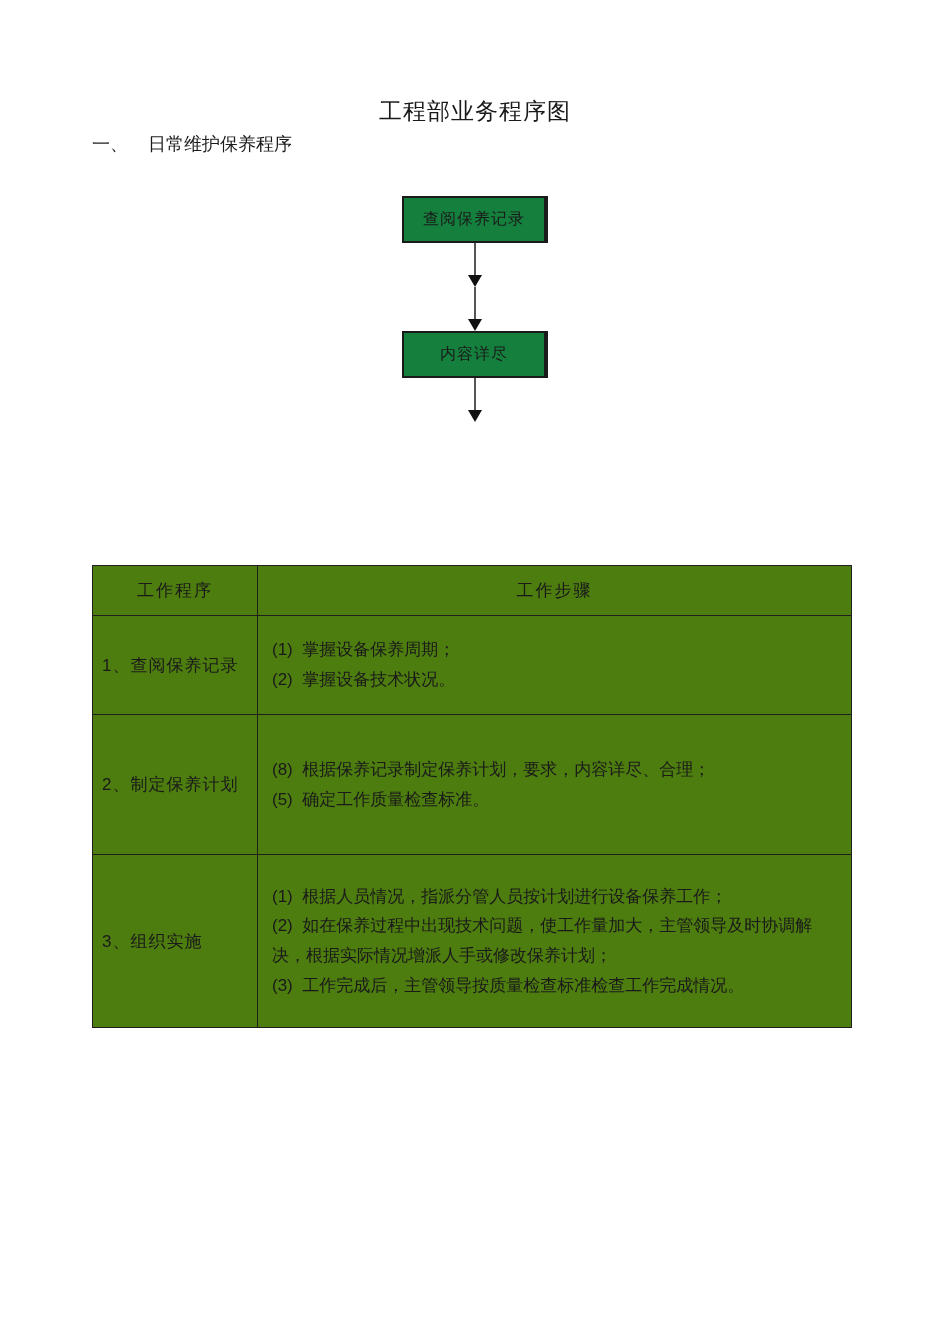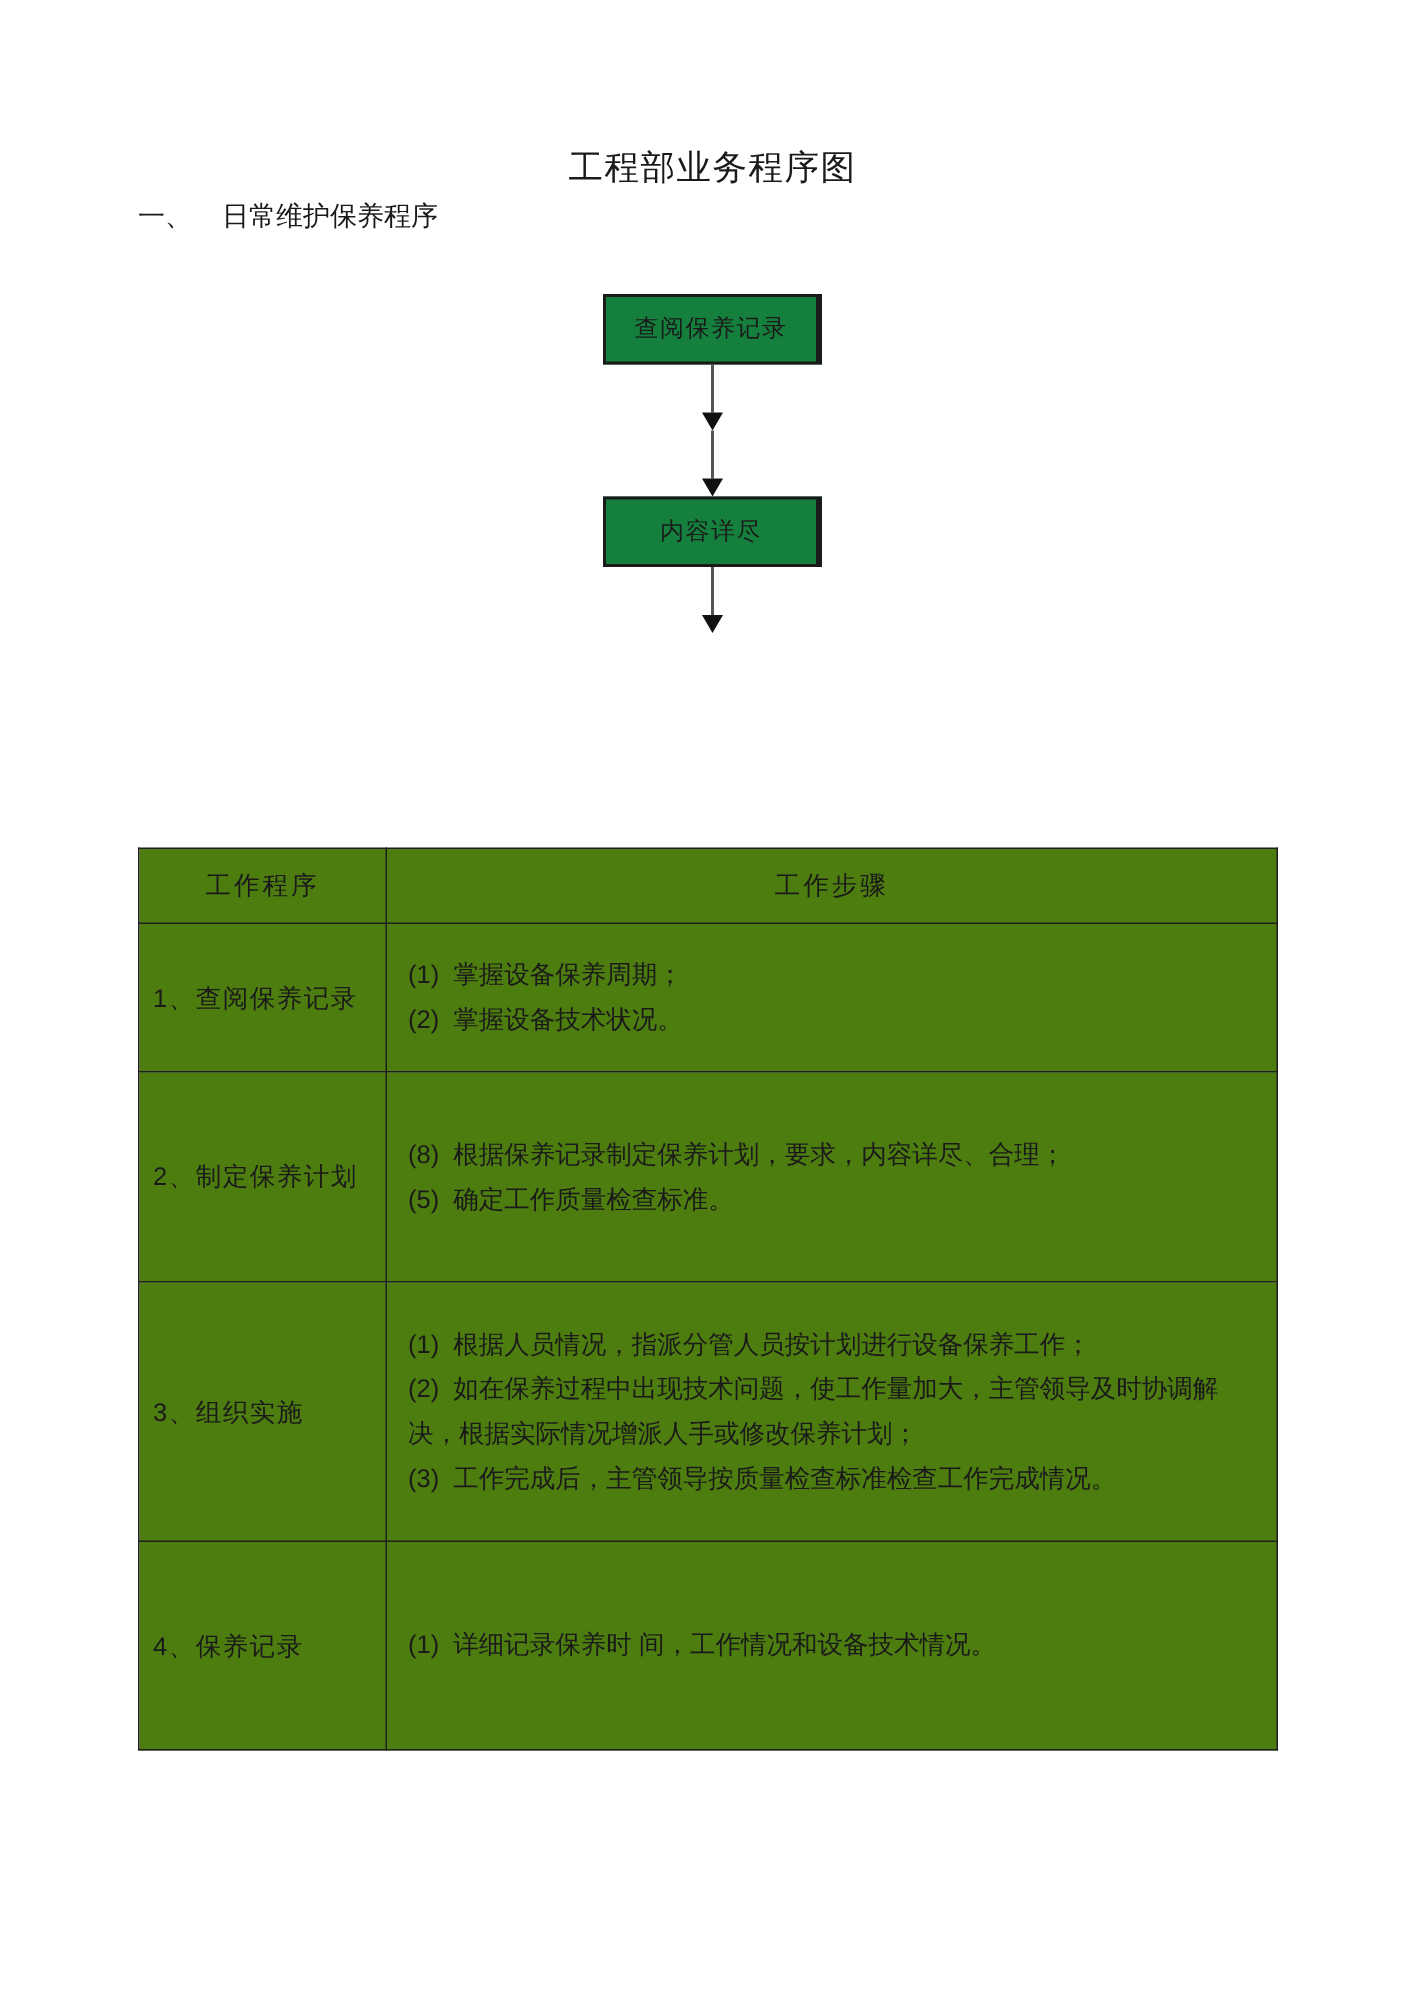--- a/index.html
+++ b/index.html
@@ -172,22 +172,16 @@
           </td>
         </tr>
         <tr>
           <td class="col-proc">3、组织实施</td>
           <td class="col-steps">
             <div class="step">(1)  根据人员情况，指派分管人员按计划进行设备保养工作；</div>
             <div class="step">(2)  如在保养过程中出现技术问题，使工作量加大，主管领导及时协调解决，根据实际情况增派人手或修改保养计划；</div>
             <div class="step">(3)  工作完成后，主管领导按质量检查标准检查工作完成情况。</div>
           </td>
         </tr>
-        <tr>
-          <td class="col-proc">4、保养记录</td>
-          <td class="col-steps">
-            <div class="step">(1)  详细记录保养时 间，工作情况和设备技术情况。</div>
-          </td>
-        </tr>
       </tbody>
   </table>
 
 </div>
 
 </body></html>

